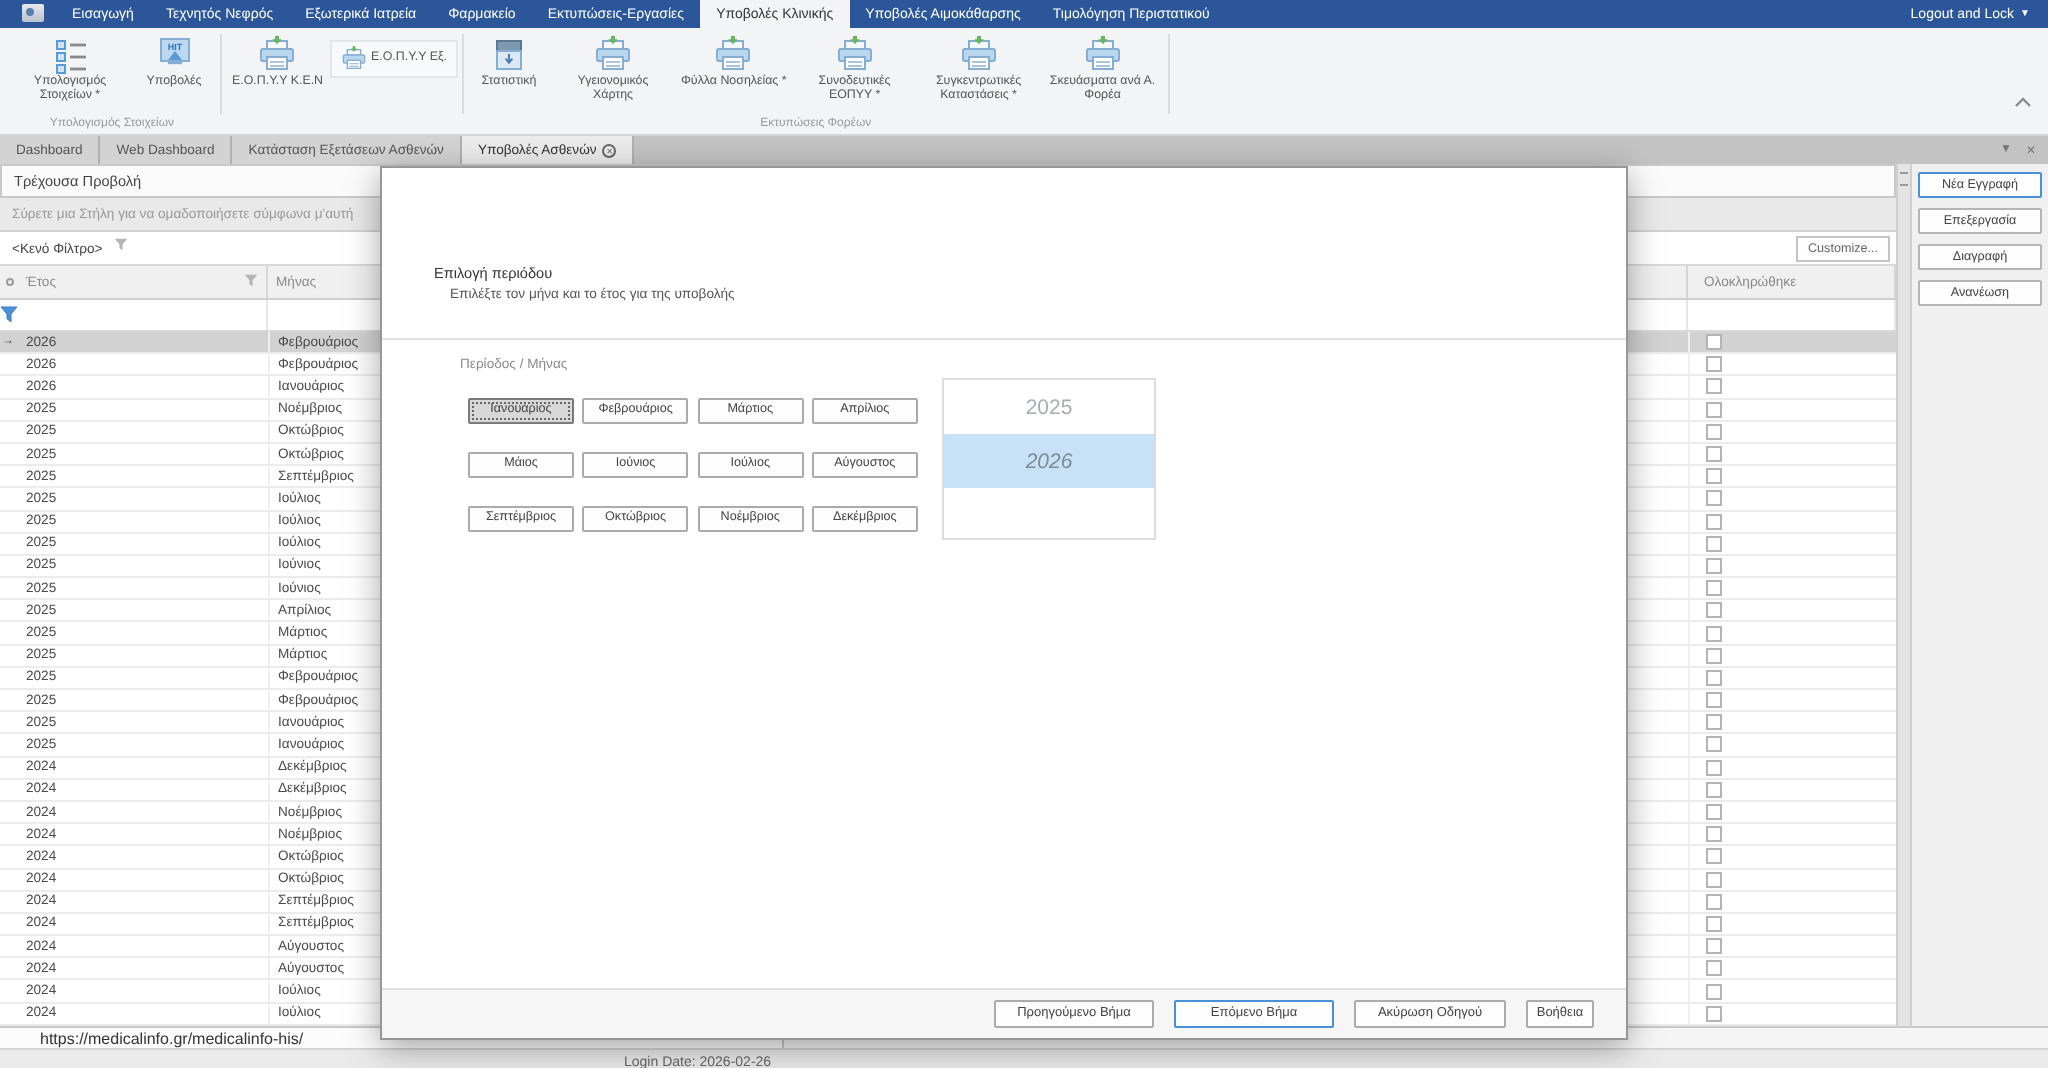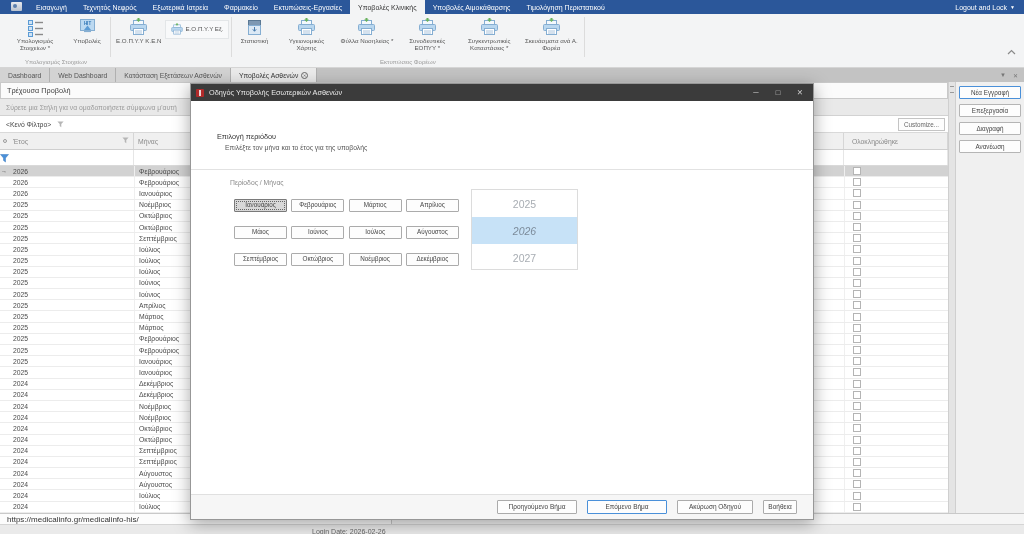--- a/index.html
+++ b/index.html
@@ -88,21 +88,21 @@
   .sidebar { position:absolute; top:82px; left:956px; width:68px; height:431px; background:#f0f0f0;
     padding-top:4px; display:flex; flex-direction:column; align-items:center; gap:5px; }
   .side-btn { width:62px; height:13px; background:#fdfdfd; border:1px solid #b5b5b5; font-size:6.3px;
     color:#444; line-height:11px; border-radius:1px; }
   .side-btn.primary { border-color:#4a90d9; }
 
   
   .urlbar { position:absolute; top:513px; left:0; right:0; height:11px; background:#f5f5f5;
     border-top:1px solid #c9c9c9; z-index:4; }
   .urltab { position:absolute; left:0; top:0; width:392px; height:11px; background:#fcfcfc;
-    border-right:1px solid #c9c9c9; font-size:8px; color:#333; line-height:11px; padding-left:7px;
+    border-right:1px solid #c9c9c9; font-size:8px; color:#333; line-height:11px; padding-left:20px;
     white-space:nowrap; overflow:hidden; }
   .statusbar { position:absolute; top:524px; left:0; right:0; height:10px; background:#eaeaea;
     border-top:1px solid #d5d5d5; z-index:4; }
   .login-date { position:absolute; left:312px; top:3px; font-size:7px; color:#666; white-space:nowrap; }
 
   
   .dialog { position:absolute; left:190px; top:83px; width:624px; height:437px; background:#fff;
     border:1px solid #979797; box-shadow:0 4px 16px rgba(0,0,0,.35); z-index:20; }
   .dlg-title { height:17px; background:#3b3b3b; color:#e8e8e8; font-size:7.3px; display:flex;
     align-items:center; padding:0 2px 0 5px; }
@@ -629,29 +629,20 @@
   </div>
 
 <div class="urlbar">
   <div class="urltab">https://medicalinfo.gr/medicalinfo-his/</div>
 </div>
 <div class="statusbar">
   <span class="login-date">Login Date: 2026-02-26</span>
 </div>
 
 <div class="dialog">
-  <div class="dlg-title">
-    <span class="dlg-ico"></span>
-    <span>Οδηγός Υποβολής Εσωτερικών Ασθενών</span>
-    <span class="dlg-ctrl">
-      <span>─</span>
-      <span>□</span>
-      <span>✕</span>
-    </span>
-  </div>
   <div class="step-title">Επιλογή περιόδου</div>
   <div class="step-sub">Επιλέξτε τον μήνα και το έτος για της υποβολής</div>
   <div class="dlg-div1"></div>
   <div class="period-label">Περίοδος / Μήνας</div>
   <div class="months">
 
   <button class="month-btn selected">Ιανουάριος</button>
       <button class="month-btn">Φεβρουάριος</button>
       <button class="month-btn">Μάρτιος</button>
       <button class="month-btn">Απρίλιος</button>
@@ -661,21 +652,20 @@
       <button class="month-btn">Αύγουστος</button>
       <button class="month-btn">Σεπτέμβριος</button>
       <button class="month-btn">Οκτώβριος</button>
       <button class="month-btn">Νοέμβριος</button>
       <button class="month-btn">Δεκέμβριος</button>
     </div>
   <div class="years">
 
   <div class="yrow">2025</div>
       <div class="yrow selected">2026</div>
-      <div class="yrow">2027</div>
     </div>
   <div class="dlg-footer">
     <button class="wiz-btn prev">Προηγούμενο Βήμα</button>
     <button class="wiz-btn next">Επόμενο Βήμα</button>
     <button class="wiz-btn cancel">Ακύρωση Οδηγού</button>
     <button class="wiz-btn help">Βοήθεια</button>
   </div>
 </div>
 
 </body></html>

